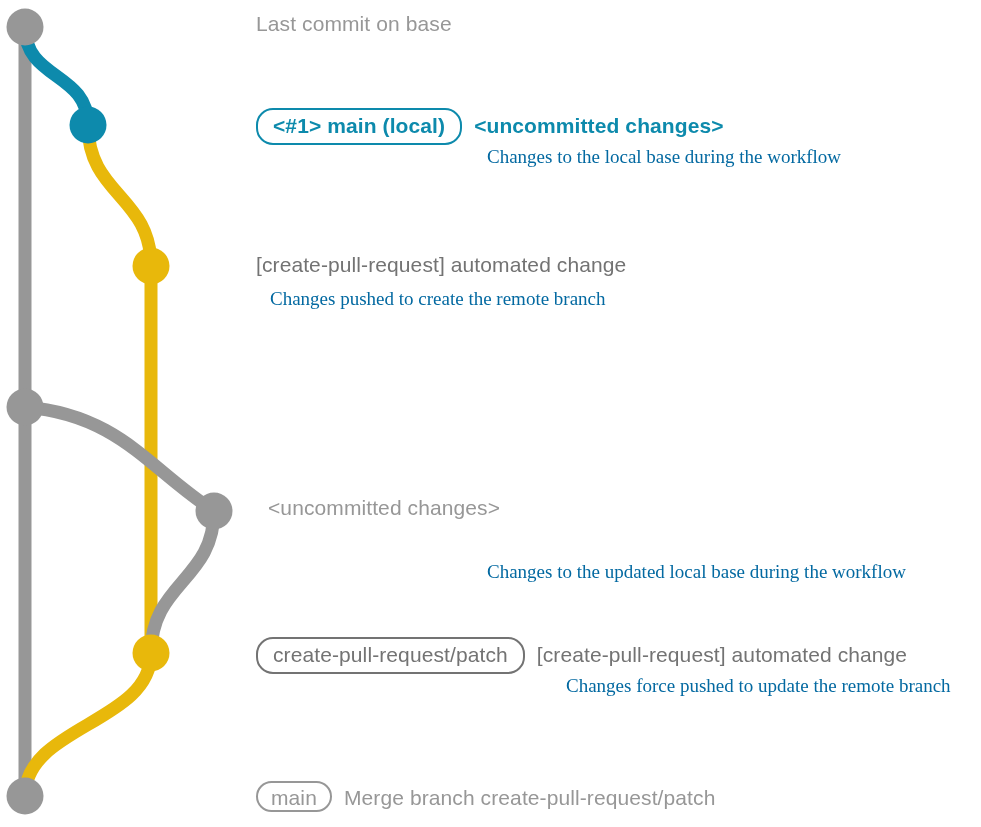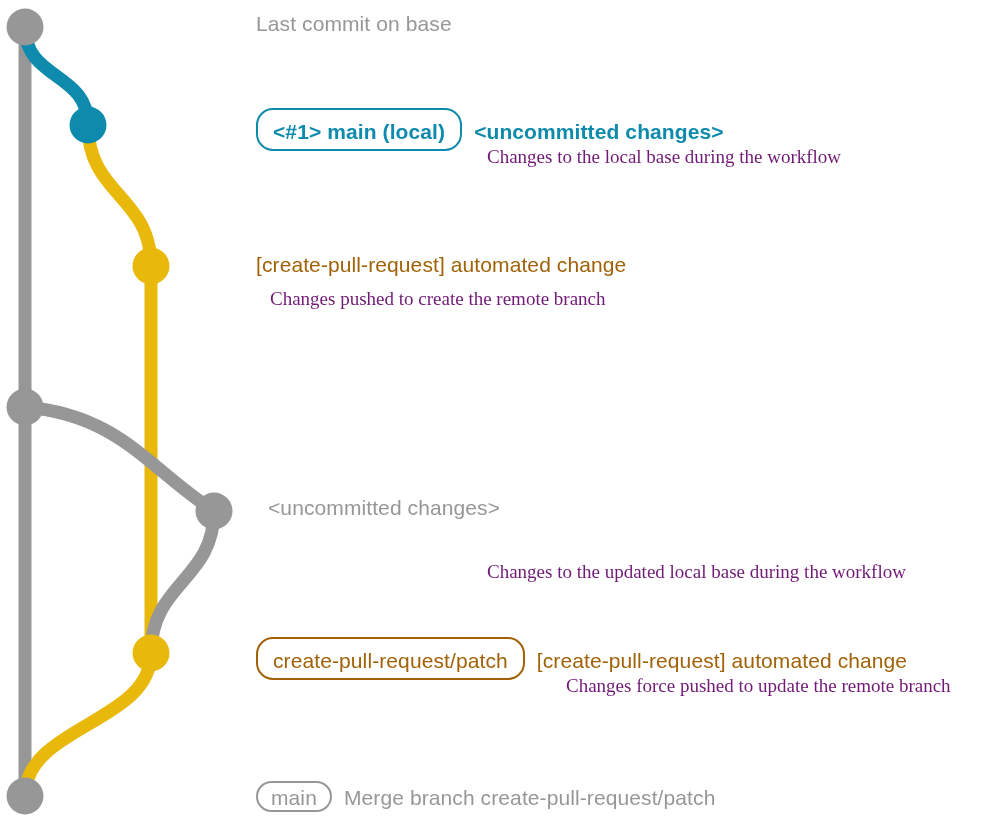--- a/index.html
+++ b/index.html
@@ -48,21 +48,21 @@
     font-size: 21px;
     line-height: 24px;
     letter-spacing: 0.1px;
   }
 
   
   .ref-chip {
     display: inline-block;
     border: 2px solid currentColor;
     border-radius: 17px;
-    padding: 10px 15px 5px 15px;
+    padding: 4px 15px 5px 15px;
     font-family: "Liberation Sans", sans-serif;
     font-size: 21px;
     line-height: 24px;
     letter-spacing: 0.1px;
     background: #ffffff;
     box-sizing: border-box;
   }
   .ref-chip.bold { font-weight: bold; }
 
   .subject {
@@ -73,28 +73,28 @@
     margin-left: 12px;
   }
   .subject.bold { font-weight: bold; }
 
   
   .annotation {
     position: absolute;
     font-family: "Liberation Serif", serif;
     font-size: 19px;
     line-height: 22px;
-    color: #701a75;
+    color: #0369a1;
     white-space: nowrap;
   }
 
   
   .c-gray   { color: #979797; }
   .c-teal   { color: #0d8aac; }
-  .c-yellow { color: #a16207; }
+  .c-yellow { color: #737373; }
 </style>
 </head>
 <body>
 
 <div id="stage">
 
   <svg id="graph-svg" viewBox="0 0 981 827" xmlns="http://www.w3.org/2000/svg">
     <g id="edges-group">
         <path d="M25,27 L25,407" stroke="#979797" stroke-width="13" stroke-linecap="round" fill="none"></path>
         <path d="M25,407 L25,796" stroke="#979797" stroke-width="13" stroke-linecap="round" fill="none"></path>

